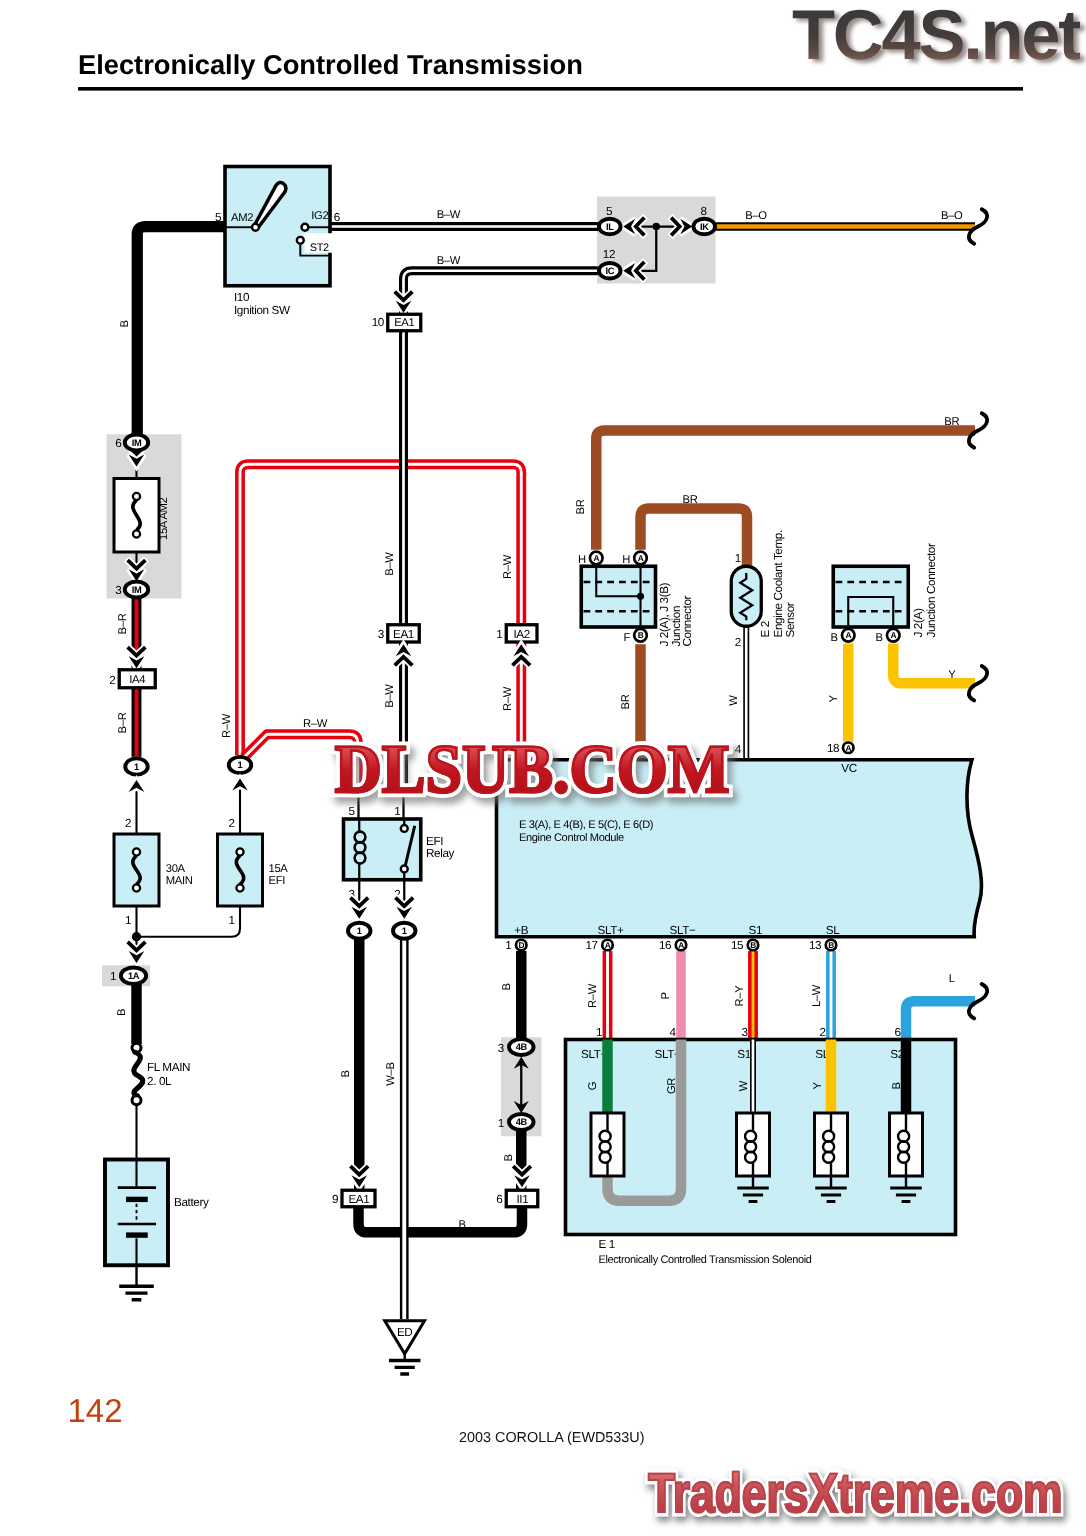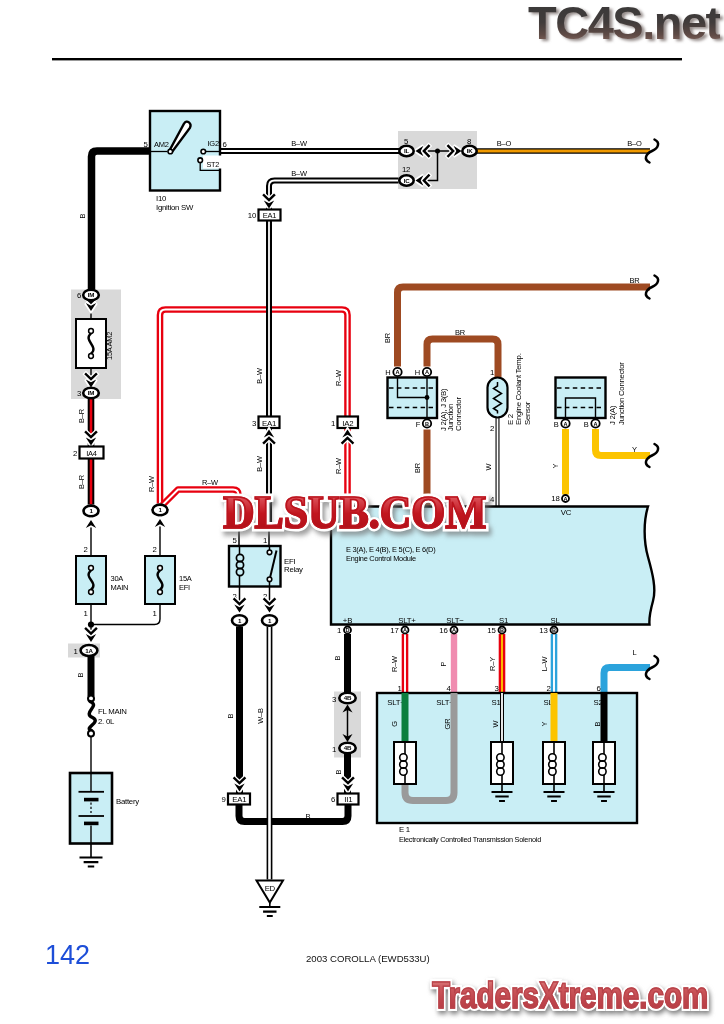--- a/index.html
+++ b/index.html
@@ -11,21 +11,21 @@
 .wmwrap{position:absolute;transform-origin:left top;}
 .wm{position:absolute;left:0;top:0;white-space:nowrap;}
 #dlsub{left:223px;top:486px;font-family:"Liberation Serif",serif;font-weight:bold;font-size:46px;letter-spacing:0px;transform:scaleX(0.95);}
 #dlsub .back{-webkit-text-stroke:7px #fff;color:#fff;filter:drop-shadow(3px 4px 2.5px rgba(110,110,110,0.65));}
 #dlsub .front{background:linear-gradient(180deg,#ee8a8a 0%,#d84850 26%,#c2161f 52%,#a30d15 100%);
  -webkit-background-clip:text;background-clip:text;color:transparent;-webkit-text-stroke:1.7px #bb141e;}
 #traders{left:432px;top:975px;font-weight:bold;font-size:37px;transform:scaleX(0.8);}
 #traders .back{-webkit-text-stroke:6px #fff;color:#fff;filter:drop-shadow(2px 3px 2.5px rgba(90,90,90,0.75));}
 #traders .front{background:linear-gradient(180deg,#e59490 0%,#cd5a5e 30%,#bf454c 60%,#b23840 100%);
  -webkit-background-clip:text;background-clip:text;color:transparent;-webkit-text-stroke:1.4px #b8434a;}
-#pageno{position:absolute;left:45px;top:927.5px;font-size:27px;color:#1d4ed8;margin-top:12px;}
+#pageno{position:absolute;left:45px;top:927.5px;font-size:22px;color:#c2410c;}
 #footer{position:absolute;left:306px;top:953px;font-size:9.6px;color:#111;}
 </style></head>
 <body>
 <div id="page">
 <svg width="724" height="1024" viewBox="0 0 724 1024" style="position:absolute;left:0;top:0;letter-spacing:-0.25px">
 <rect x="52" y="58" width="630" height="2.4" fill="#000"></rect>
 <rect x="398" y="131" width="79" height="58" fill="#d9d9d9"></rect>
 <rect x="71" y="289.5" width="50" height="109.5" fill="#d9d9d9"></rect>
 <rect x="68" y="643.5" width="32" height="14.0" fill="#d9d9d9"></rect>
 <rect x="334" y="691.5" width="27" height="66.0" fill="#d9d9d9"></rect>
@@ -460,20 +460,21 @@
 <path d="M604,775 V784" fill="none" stroke="#000" stroke-width="1.6"></path>
 <path d="M502,784 V791.5" fill="none" stroke="#000" stroke-width="1.6"></path>
 <path d="M491.5,792 h21 M495.28,796.6 h13.44 M499.06,801 h5.880000000000001" stroke="#000" stroke-width="2" fill="none"></path>
 <path d="M554,784 V791.5" fill="none" stroke="#000" stroke-width="1.6"></path>
 <path d="M543.5,792 h21 M547.28,796.6 h13.44 M551.06,801 h5.880000000000001" stroke="#000" stroke-width="2" fill="none"></path>
 <path d="M604,784 V791.5" fill="none" stroke="#000" stroke-width="1.6"></path>
 <path d="M593.5,792 h21 M597.28,796.6 h13.44 M601.06,801 h5.880000000000001" stroke="#000" stroke-width="2" fill="none"></path>
 <text x="399" y="832" font-size="7.8">E 1</text>
 <text x="399" y="842" font-size="7.3">Electronically Controlled Transmission Solenoid</text>
 </svg>
+<div id="title">Electronically Controlled Transmission</div>
 <div id="tc4s">TC4S.net</div>
 <div class="wmwrap" id="dlsub">
       <span class="wm back">DLSUB.COM</span>
       <span class="wm front">DLSUB.COM</span>
     </div>
 <div class="wmwrap" id="traders">
       <span class="wm back">TradersXtreme.com</span>
       <span class="wm front">TradersXtreme.com</span>
     </div>
 <div id="pageno">142</div>

